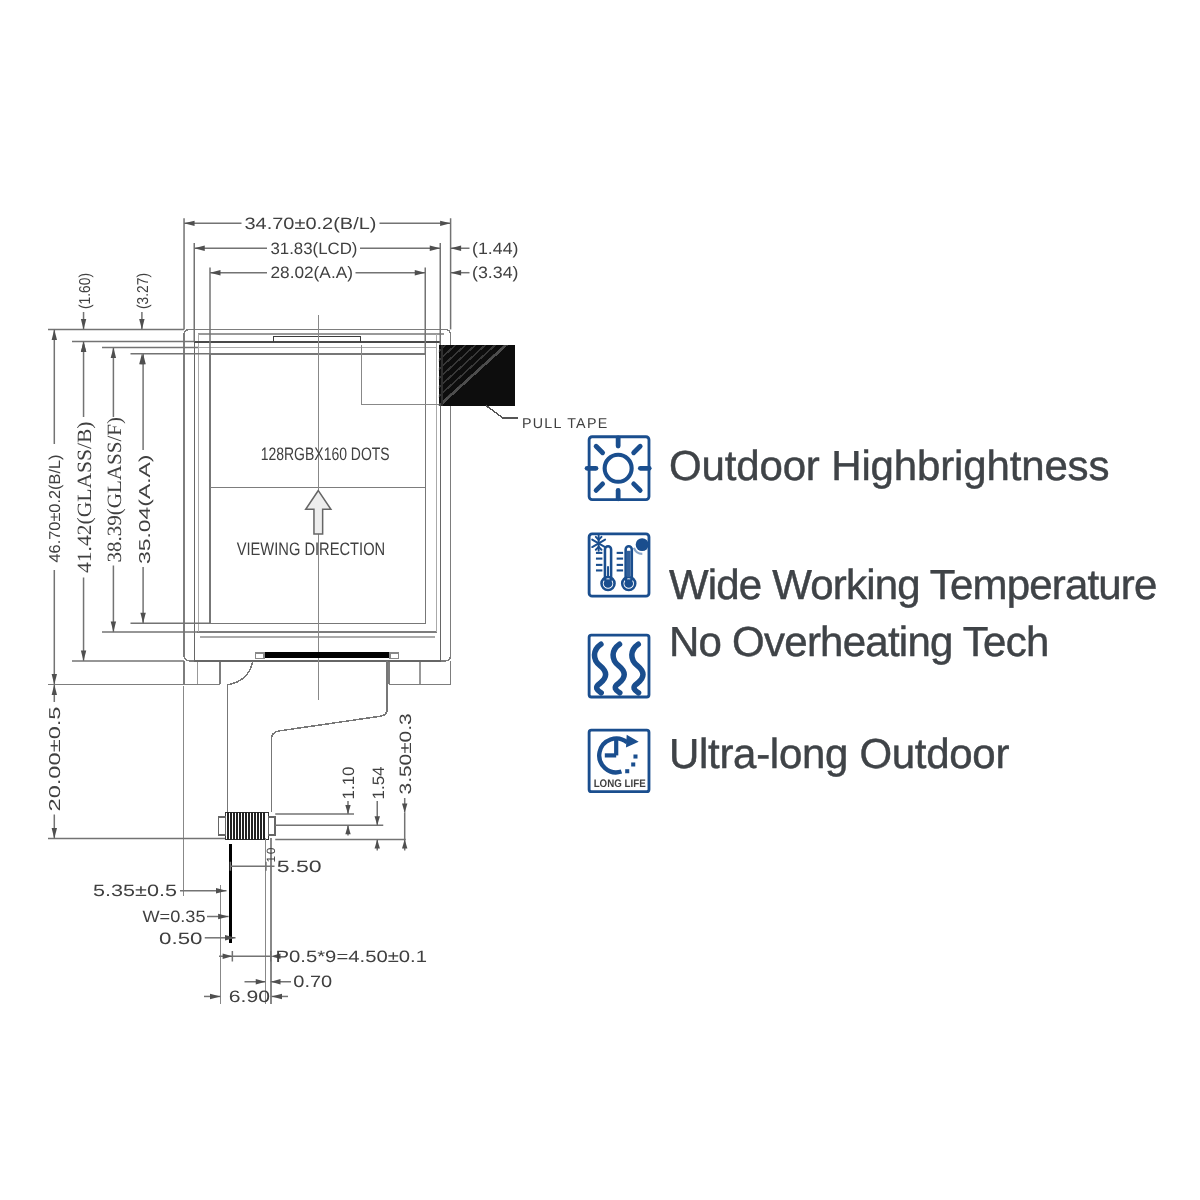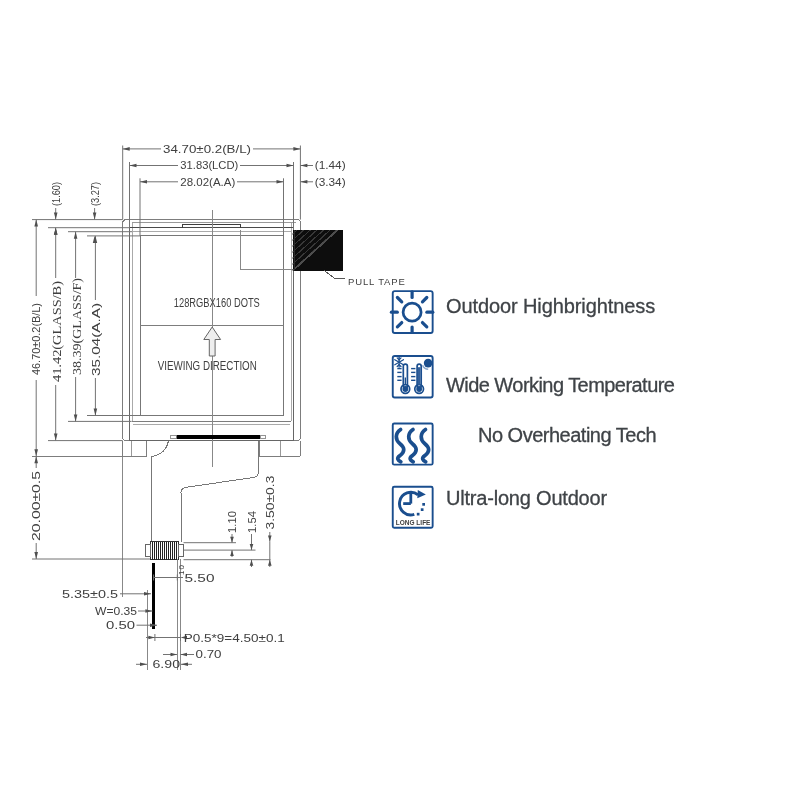--- a/index.html
+++ b/index.html
@@ -1,17 +1,17 @@
 <!DOCTYPE html>
 <html><head>
 <meta charset="utf-8">
 <style>
   html,body{margin:0;padding:0;background:#fff;width:800px;height:800px;overflow:hidden;}
   body{font-family:"Liberation Sans", sans-serif;position:relative;}
-  .feat{position:absolute;left:446px;color:#3f4347;font-size:20px;white-space:nowrap;-webkit-text-stroke:0.3px #3f4347;}
+  .feat{position:absolute;left:446px;color:#3f4347;font-size:28px;white-space:nowrap;-webkit-text-stroke:0.3px #3f4347;}
   svg text{fill:#404040;}
 </style>
 </head>
 <body>
 
 <svg width="800" height="800" viewBox="0 0 800 800" style="position:absolute;left:0;top:0" shape-rendering="crispEdges">
 <g fill="none" stroke="#7d7d7d" stroke-width="1">
 
 <g>
 <rect x="122.7" y="219.6" width="177.7" height="221" rx="3.5"></rect>
@@ -406,21 +406,21 @@
 
 <svg width="50" height="54" viewBox="0 0 50 54" style="position:absolute;left:388px;top:418px;overflow:visible">
 <rect x="4.75" y="5.45" width="39.9" height="41.2" rx="1.5" fill="none" stroke="#1a4e8e" stroke-width="1.9"></rect>
 <g stroke="#1a4e8e" stroke-width="3.7" fill="none" stroke-linecap="round">
 <path d="M12.6,11.5 C7,15.4 7,21.8 12,25.8 C17,29.9 17,33.5 12,37.6 C8,40.3 10,42.2 12.8,43.9"></path>
 <path d="M25.0,11.5 C19.4,15.4 19.4,21.8 24.4,25.8 C29.4,29.9 29.4,33.5 24.4,37.6 C20.4,40.3 22.4,42.2 25.2,43.9"></path>
 <path d="M37.5,11.5 C31.9,15.4 31.9,21.8 36.9,25.8 C41.9,29.9 41.9,33.5 36.9,37.6 C32.9,40.3 34.9,42.2 37.699999999999996,43.9"></path>
 </g>
 </svg>
 
-<div class="feat" style="top:424px;letter-spacing:-0.5px;margin-left:32px;">No Overheating Tech</div>
+<div class="feat" style="top:412px;letter-spacing:-0.5px;">No Overheating Tech</div>
 
 <svg width="50" height="54" viewBox="0 0 50 54" style="position:absolute;left:388px;top:481px;overflow:visible">
 <rect x="4.75" y="5.75" width="39.9" height="41" rx="1.5" fill="none" stroke="#1a4e8e" stroke-width="1.9"></rect>
 <g stroke="#1a4e8e" fill="none">
 <path d="M 30.06,13.94 A 11.3 11.3 0 1 0 26.29,33.35" stroke-width="2.9"></path>
 <polygon points="29.8,8.9 37.8,13.5 29.3,17.3" fill="#1a4e8e" stroke="none"></polygon>
 <line x1="22.8" y1="22.6" x2="22.8" y2="10.9" stroke-width="2.8"></line>
 <line x1="22.8" y1="22.6" x2="15.2" y2="22.6" stroke-width="2.8"></line>
 <g fill="#1a4e8e" stroke="none">
 <rect x="34.3" y="22" width="2.7" height="2.7"></rect>

